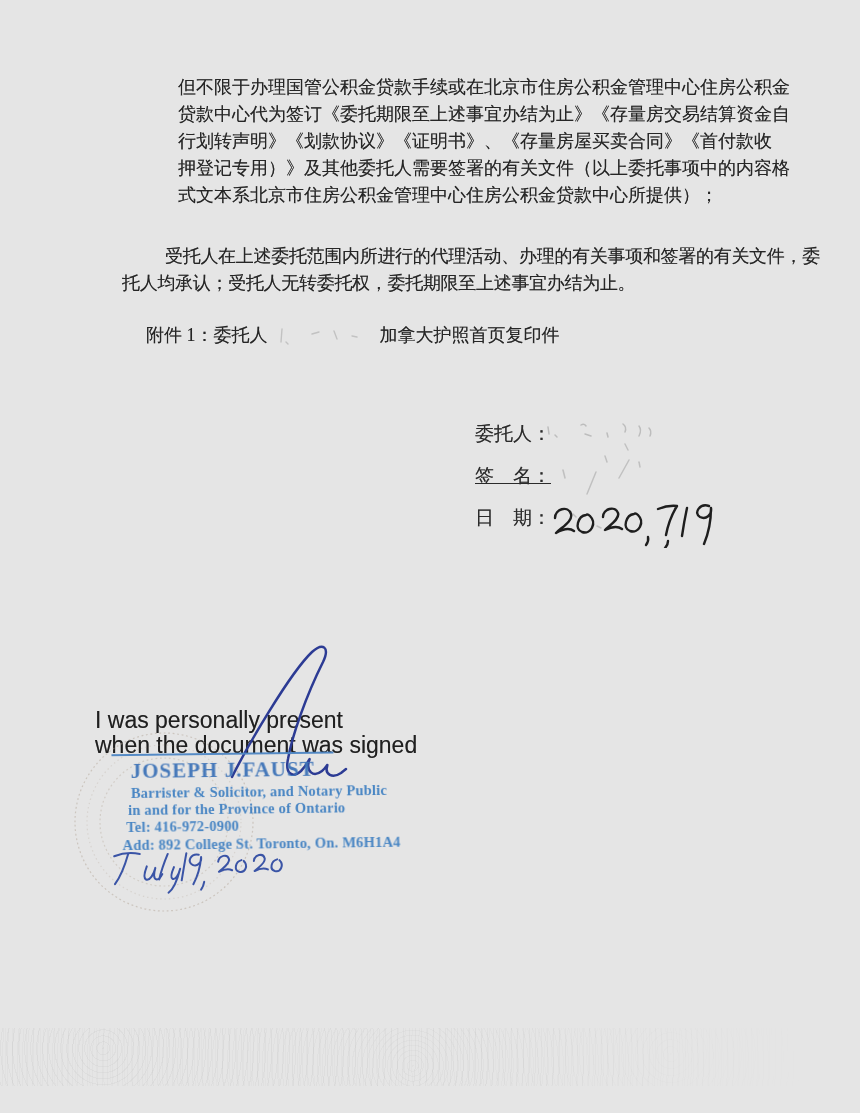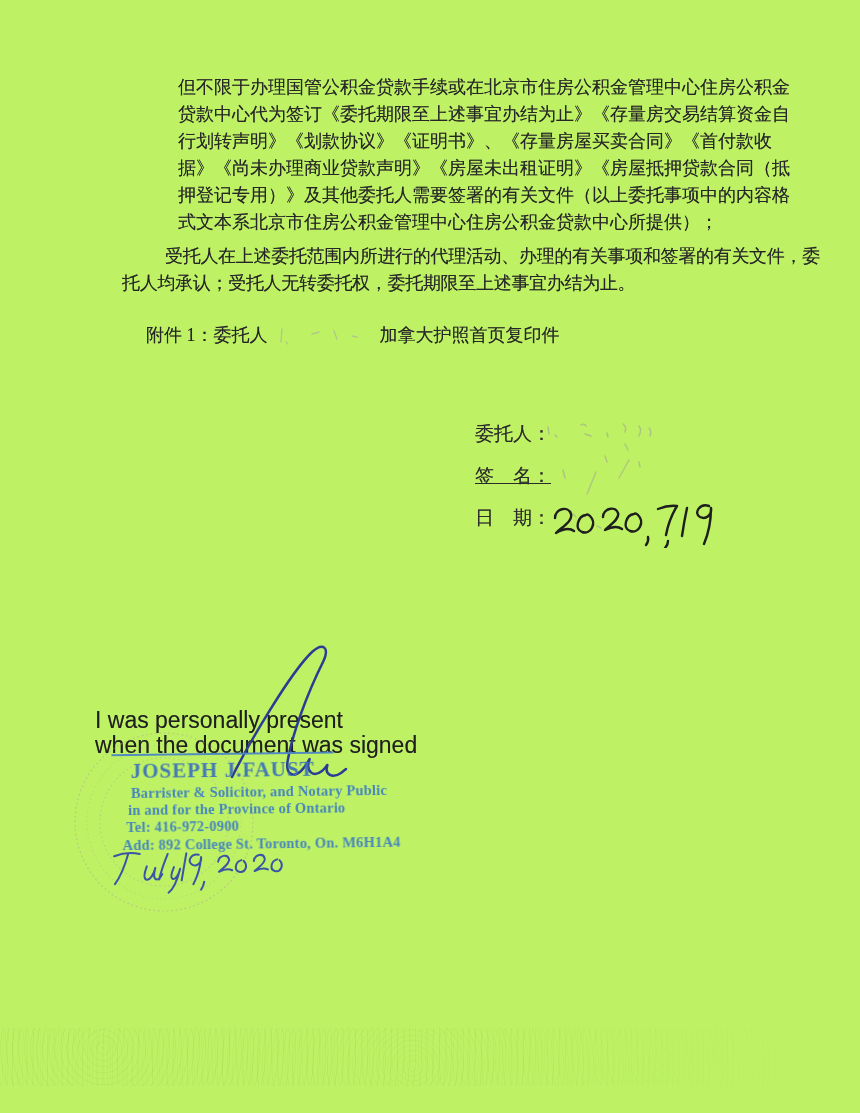--- a/index.html
+++ b/index.html
@@ -1,17 +1,17 @@
 <!DOCTYPE html>
 <html><head>
 <meta charset="utf-8">
 <style>
   html,body{margin:0;padding:0;background:#ffffff;}
   .page{
-    position:relative;width:860px;height:1113px;background:#bef264;
+    position:relative;width:860px;height:1113px;background:#e5e5e5;
     overflow:hidden;font-family:"Liberation Serif","DejaVu Serif",serif;
   }
   
   .cn{
     color:#262626;font-size:18px;line-height:27px;white-space:nowrap;
     text-shadow:0 0 .45px rgba(40,40,40,.55);
   }
   .para1{position:absolute;left:178px;top:74px;}
   .para2{position:absolute;left:98px;top:243px;letter-spacing:-.3px;margin-left:24px;}
   .para2 .indent{padding-left:43px;}
@@ -76,21 +76,20 @@
 </style>
 </head>
 <body>
 
 <div class="page">
 
   <div class="cn para1">
     <div>但不限于办理国管公积金贷款手续或在北京市住房公积金管理中心住房公积金</div>
     <div>贷款中心代为签订《委托期限至上述事宜办结为止》《存量房交易结算资金自</div>
     <div>行划转声明》《划款协议》《证明书》、《存量房屋买卖合同》《首付款收</div>
-    <div>据》《尚未办理商业贷款声明》《房屋未出租证明》《房屋抵押贷款合同（抵</div>
     <div>押登记专用）》及其他委托人需要签署的有关文件（以上委托事项中的内容格</div>
     <div>式文本系北京市住房公积金管理中心住房公积金贷款中心所提供）；</div>
   </div>
 
   <div class="cn para2">
     <div class="indent">受托人在上述委托范围内所进行的代理活动、办理的有关事项和签署的有关文件，委</div>
     <div>托人均承认；受托人无转委托权，委托期限至上述事宜办结为止。</div>
   </div>
 
   <div class="cn attachment">

